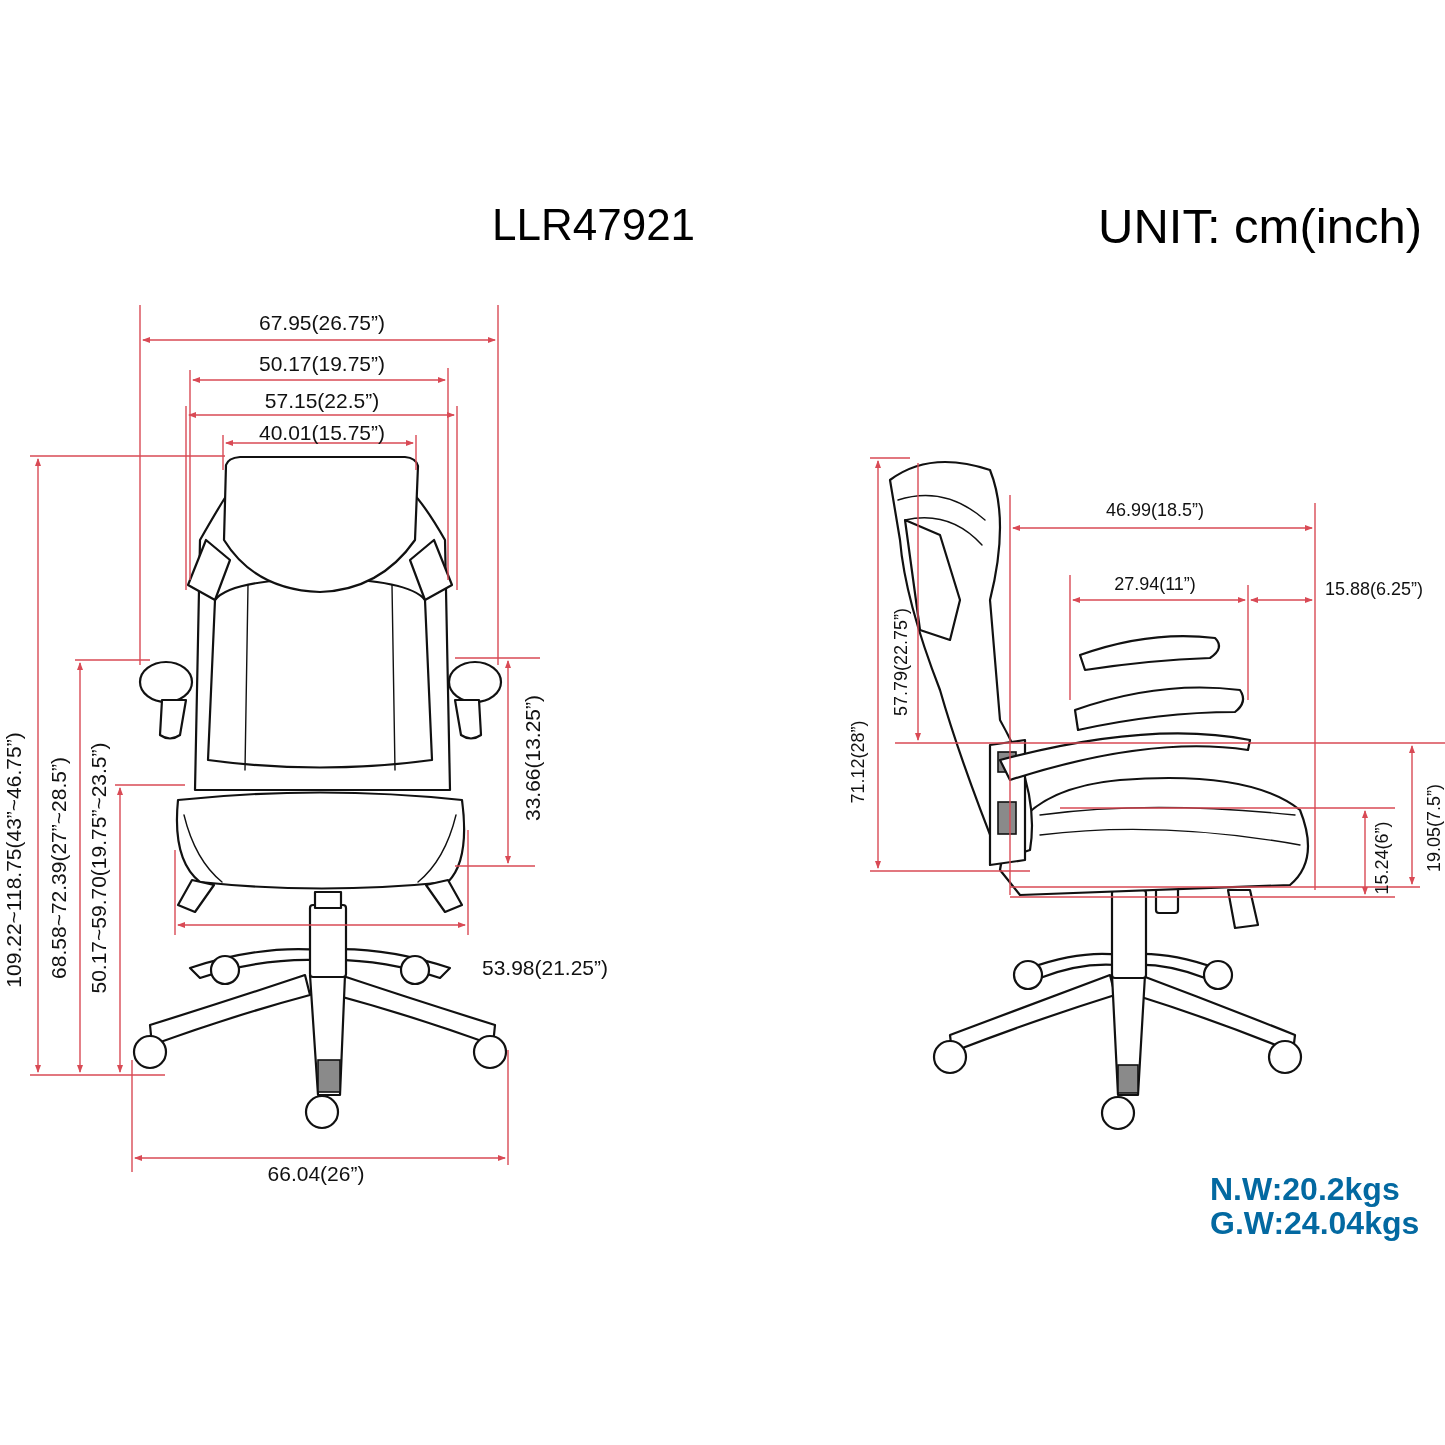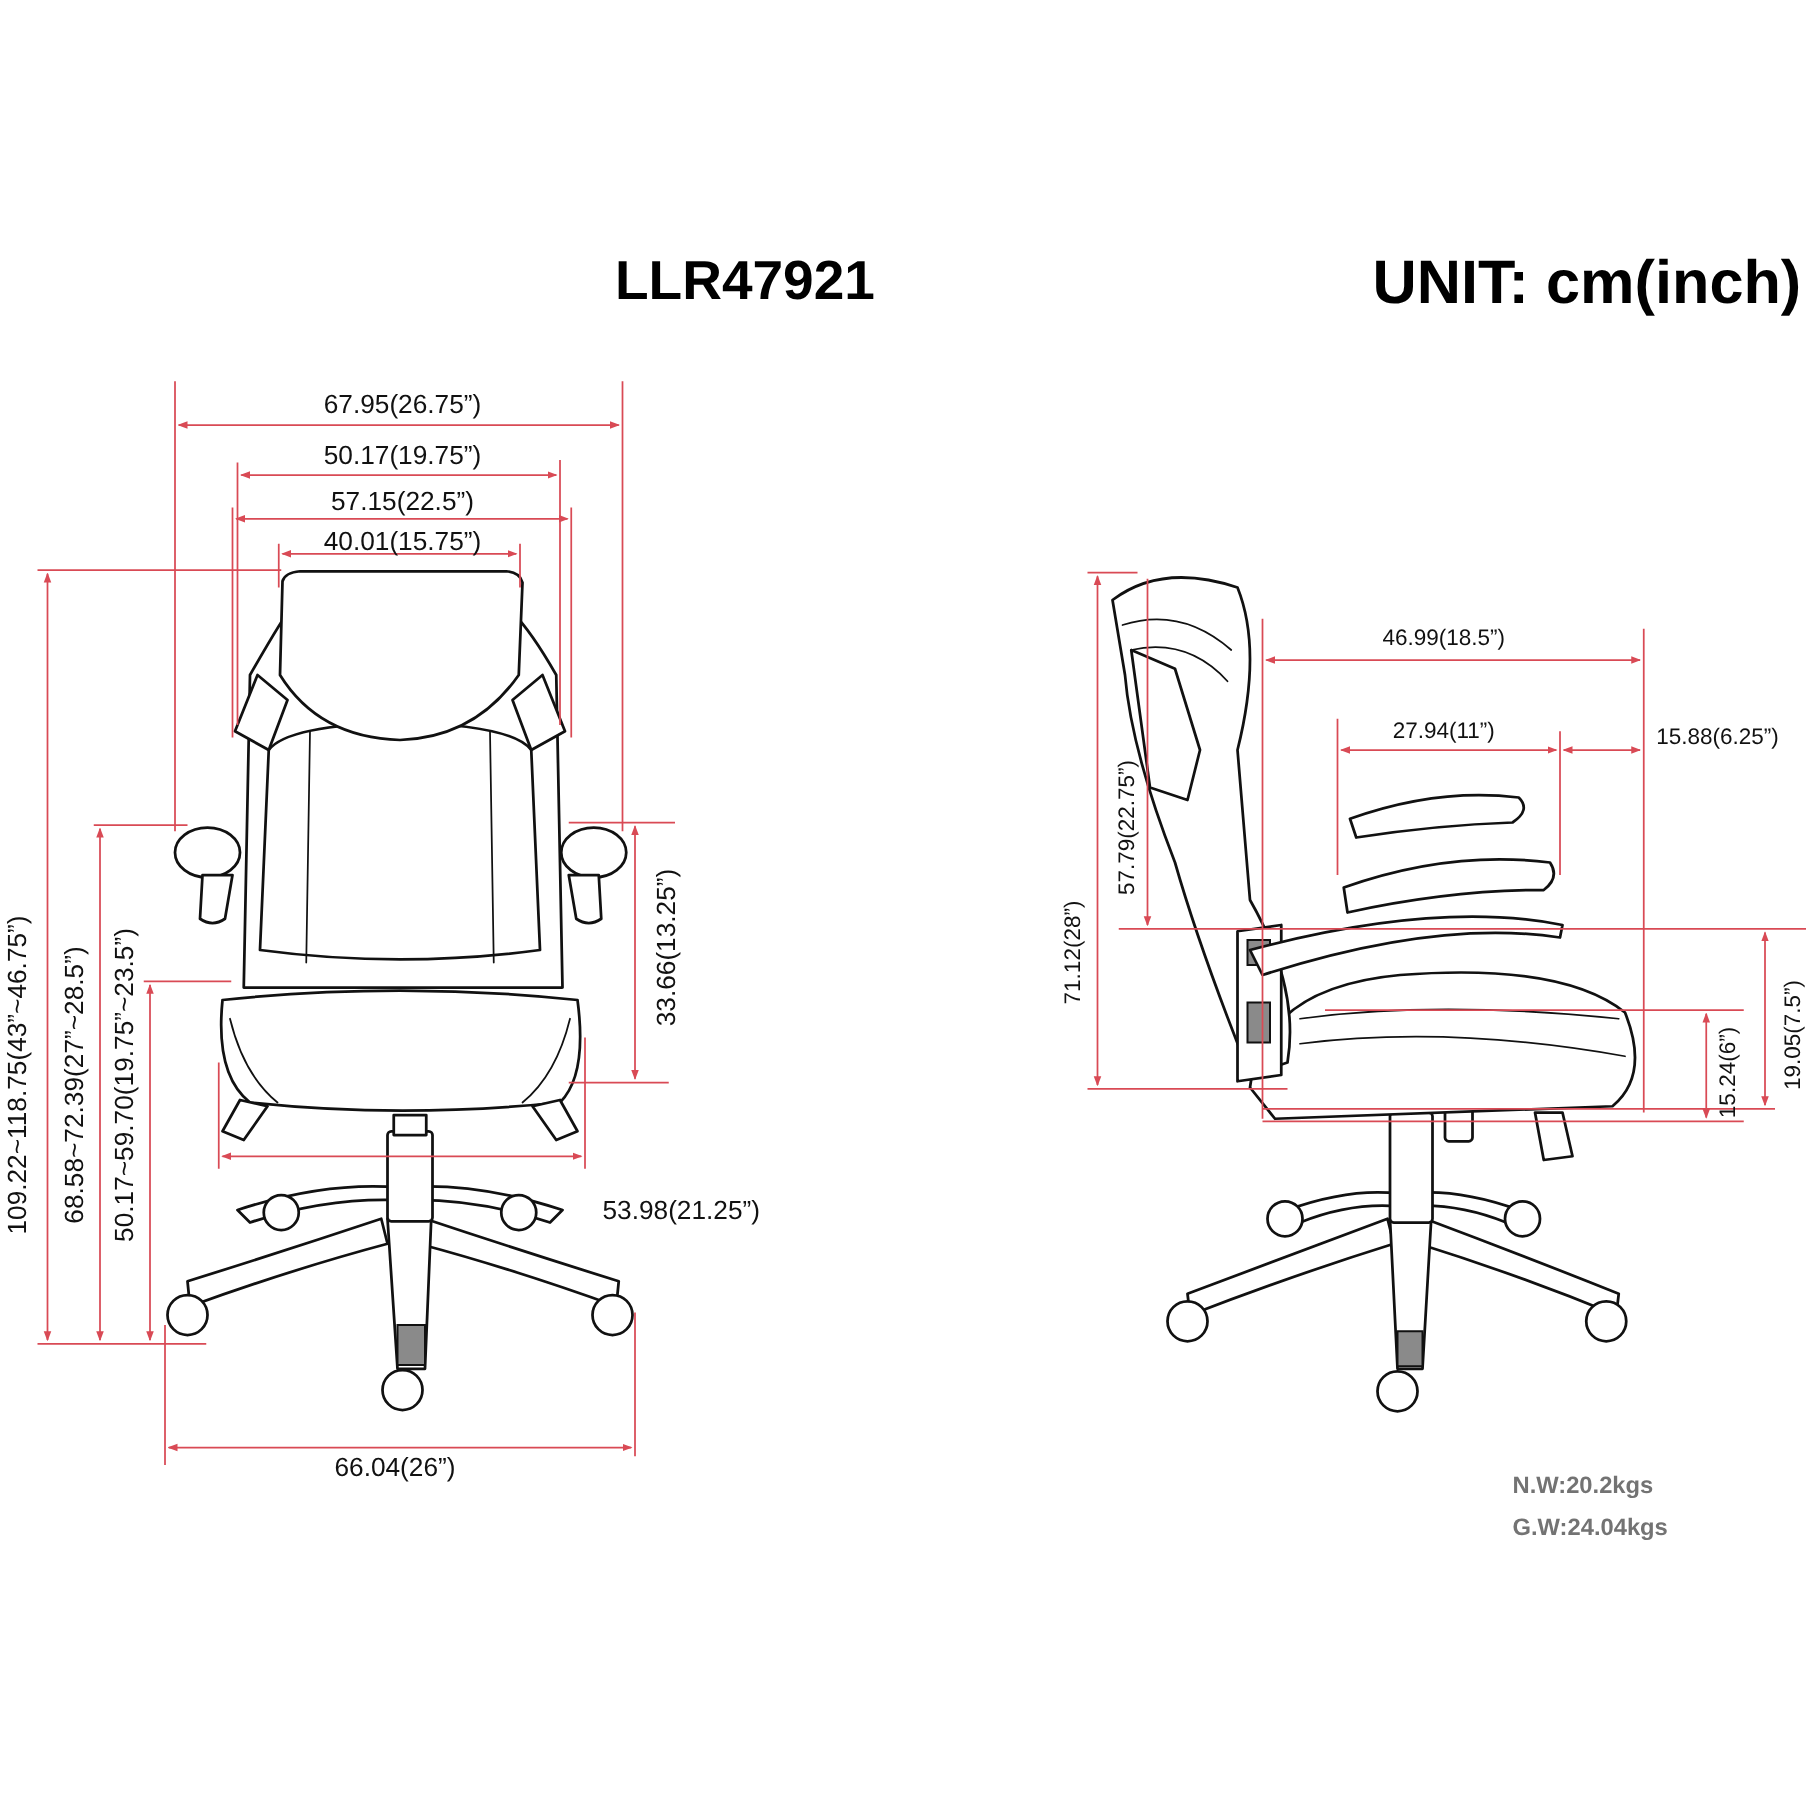--- a/index.html
+++ b/index.html
@@ -1,20 +1,20 @@
 <!DOCTYPE html>
 <html><head>
 <meta charset="utf-8">
 <style>
   html, body { margin:0; padding:0; background:#ffffff; }
   body { width:1445px; height:1445px; position:relative; overflow:hidden; font-family:"Liberation Sans", sans-serif; }
-  .title { position:absolute; font-weight:bold; color:#000; }
+  .title { position:absolute; font-weight:normal; color:#000; }
   #model-title { left:492px; top:200px; font-size:44px; letter-spacing:0px; }
   #unit-label { left:1098px; top:198px; font-size:49px; }
-  .weights { position:absolute; left:1210px; top:1172px; font-weight:bold; font-size:19px; line-height:34px; color:#737373; }
+  .weights { position:absolute; left:1210px; top:1172px; font-weight:bold; font-size:32px; line-height:34px; color:#0369a1; }
   svg.drawing { position:absolute; left:0; top:0; }
   .dim-text { font-family:"Liberation Sans", sans-serif; font-size:21px; fill:#111; }
   .dim-text-sm { font-family:"Liberation Sans", sans-serif; font-size:18px; fill:#111; }
   .red { stroke:#d94a55; stroke-width:1.4; fill:none; }
   .ink { stroke:#111; stroke-width:2.2; fill:#fff; stroke-linejoin:round; stroke-linecap:round; }
   .ink2 { stroke:#111; stroke-width:1.4; fill:none; stroke-linecap:round; }
   .grey { fill:#8a8a8a; stroke:#111; stroke-width:1.6; }
 </style>
 </head>
 <body>

